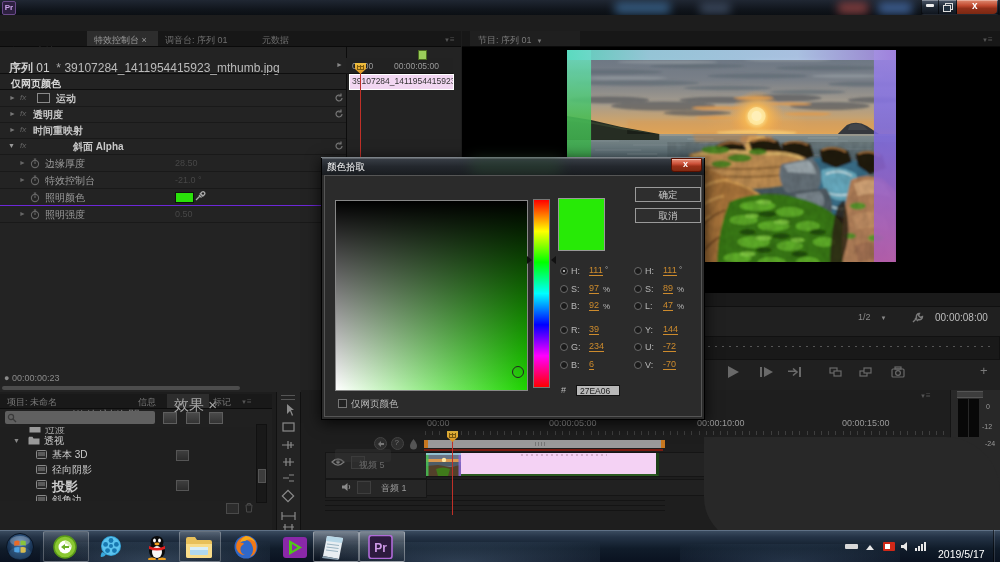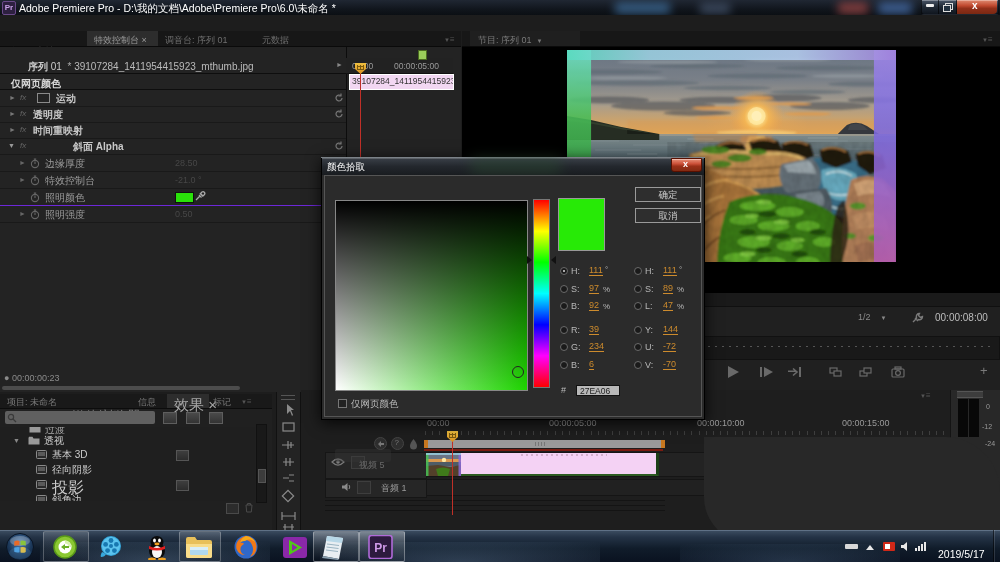--- a/index.html
+++ b/index.html
@@ -13,21 +13,20 @@
 <div id="screen">
 
 <div class="abs" id="titlebar" style="left:0;top:0;width:1000px;height:15px;
   background:linear-gradient(#202733,#11161d 60%,#0b0f14);overflow:hidden;">
   <div class="abs" style="left:615px;top:2px;width:55px;height:12px;background:#3d6a96;filter:blur(5px);opacity:.8;"></div>
   <div class="abs" style="left:700px;top:3px;width:30px;height:11px;background:#4a5a74;filter:blur(5px);opacity:.7;"></div>
   <div class="abs" style="left:838px;top:2px;width:30px;height:12px;background:#8a4040;filter:blur(5px);opacity:.9;"></div>
   <div class="abs" style="left:878px;top:2px;width:34px;height:12px;background:#41659c;filter:blur(5px);opacity:.9;"></div>
   <div class="abs" style="left:2px;top:1px;width:12px;height:12px;background:#2d2040;border:1px solid #6a4a8a;border-radius:2px;
        color:#c9a3e8;font-size:8px;line-height:12px;text-align:center;font-weight:bold;">Pr</div>
-  <div class="t" style="left:19px;top:2px;font-size:10.5px;color:#fff;">Adobe Premiere Pro - D:\我的文档\Adobe\Premiere Pro\6.0\未命名 *</div>
 
   <div class="abs" style="left:921px;top:0;width:76px;height:14px;border:1px solid #0008;border-top:none;border-radius:0 0 3px 3px;
        background:linear-gradient(#4a5668,#232c38 45%,#10161f);box-shadow:inset 0 1px 0 #ffffff55;"></div>
   <div class="abs" style="left:938px;top:0;width:1px;height:14px;background:#0009;"></div>
   <div class="abs" style="left:956px;top:0;width:1px;height:14px;background:#0009;"></div>
   <div class="abs" style="left:957px;top:0;width:40px;height:14px;border-radius:0 0 4px 0;
        background:linear-gradient(#e08a70,#c04a30 40%,#92301a 60%,#7a2812);box-shadow:inset 0 1px 0 #ffffff55;"></div>
   <div class="t" style="left:926px;top:4px;width:8px;height:3px;background:#eee;border-radius:1px;"></div>
   <div class="abs" style="left:945px;top:3px;width:6px;height:5px;border:1px solid #ddd;background:transparent;"></div>
   <div class="abs" style="left:943px;top:5px;width:6px;height:5px;border:1px solid #ddd;background:#22303e;"></div>
@@ -40,21 +39,21 @@
   <div class="abs" style="left:0;top:0;width:461px;height:15px;background:#171717;border-bottom:1px solid #0a0a0a;">
     <div class="t" style="left:12px;top:14px;font-size:9px;color:#6e6e6e;">源:(无素材)</div>
     <div class="abs" style="left:87px;top:0;width:71px;height:15px;background:#2d2d2d;"></div>
     <div class="t" style="left:94px;top:3px;font-size:9px;color:#9a9a9a;">特效控制台 ×</div>
     <div class="t" style="left:165px;top:3px;font-size:9px;color:#6e6e6e;">调音台: 序列 01</div>
     <div class="t" style="left:262px;top:3px;font-size:9px;color:#6e6e6e;">元数据</div>
     <div class="t" style="left:444px;top:4px;font-size:6px;color:#555;">▼<span style="font-size:8px;">≡</span></div>
   </div>
 
   <div class="abs" style="left:0;top:16px;width:461px;height:26px;background:#232323;"></div>
-  <div class="t" style="left:28px;top:29px;font-size:10px;color:#ccc;"><b>序列</b> 01&nbsp; <span style="color:#aaa">*</span>&nbsp;<span style="color:#bbb">39107284_1411954415923_mthumb.jpg</span></div>
+  <div class="t" style="left:9px;top:29px;font-size:12px;color:#ccc;"><b>序列</b> 01&nbsp; <span style="color:#aaa">*</span>&nbsp;<span style="color:#bbb">39107284_1411954415923_mthumb.jpg</span></div>
   <div class="abs" style="left:0;top:42px;width:346px;height:1px;background:#0e0e0e;"></div>
   <div class="t" style="left:336px;top:30px;font-size:7px;color:#888;">►</div>
 
   <div class="t" style="left:11px;top:46px;font-size:10px;color:#d8d8d8;font-weight:bold;">仅网页颜色</div>
   <div class="abs" style="left:0;top:58px;width:346px;height:1px;background:#0e0e0e;"></div>
 
   <div id="ecrows" style="position:absolute;left:0;top:59px;width:346px;">
 
     <div class="abs" style="left:0;top:0;width:346px;height:16px;border-bottom:1px solid #191919;">
       <span class="t" style="left:9px;top:4px;color:#777;font-size:7px;">►</span>
@@ -545,21 +544,21 @@
     <div class="abs" style="left:176px;top:23px;width:11px;height:9px;border:1px solid #555;background:linear-gradient(#3e3e3e,#2c2c2c);"></div>
     <svg class="abs" style="left:36px;top:37px;" width="11" height="11" viewBox="0 0 11 11">
           <rect x="0.5" y="1.5" width="10" height="8" rx="1" fill="#2a2a2a" stroke="#8a8a8a"></rect>
           <path d="M2 4 h7 M2 6 h7" stroke="#8a8a8a" stroke-width="1"></path>
         </svg>
     <div class="t" style="left:52px;top:36px;font-size:10px;color:#ccc;">径向阴影</div>
     <svg class="abs" style="left:36px;top:52px;" width="11" height="11" viewBox="0 0 11 11">
           <rect x="0.5" y="1.5" width="10" height="8" rx="1" fill="#2a2a2a" stroke="#8a8a8a"></rect>
           <path d="M2 4 h7 M2 6 h7" stroke="#8a8a8a" stroke-width="1"></path>
         </svg>
-    <div class="t" style="left:52px;top:51px;font-size:16px;color:#ccc;">投影</div>
+    <div class="t" style="left:52px;top:51px;font-size:13px;color:#ccc;font-weight:bold;">投影</div>
     <div class="abs" style="left:176px;top:53px;width:11px;height:9px;border:1px solid #555;background:linear-gradient(#3e3e3e,#2c2c2c);"></div>
     <svg class="abs" style="left:36px;top:67px;" width="11" height="11" viewBox="0 0 11 11">
           <rect x="0.5" y="1.5" width="10" height="8" rx="1" fill="#2a2a2a" stroke="#8a8a8a"></rect>
           <path d="M2 4 h7 M2 6 h7" stroke="#8a8a8a" stroke-width="1"></path>
         </svg>
     <div class="t" style="left:52px;top:66px;font-size:10px;color:#ccc;">斜角边</div>
   </div>
 
   <div class="abs" style="left:256px;top:30px;width:9px;height:77px;background:#191919;border:1px solid #111;">
     <div class="abs" style="left:1px;top:44px;width:6px;height:12px;background:#3c3c3c;border:1px solid #555;"></div>

